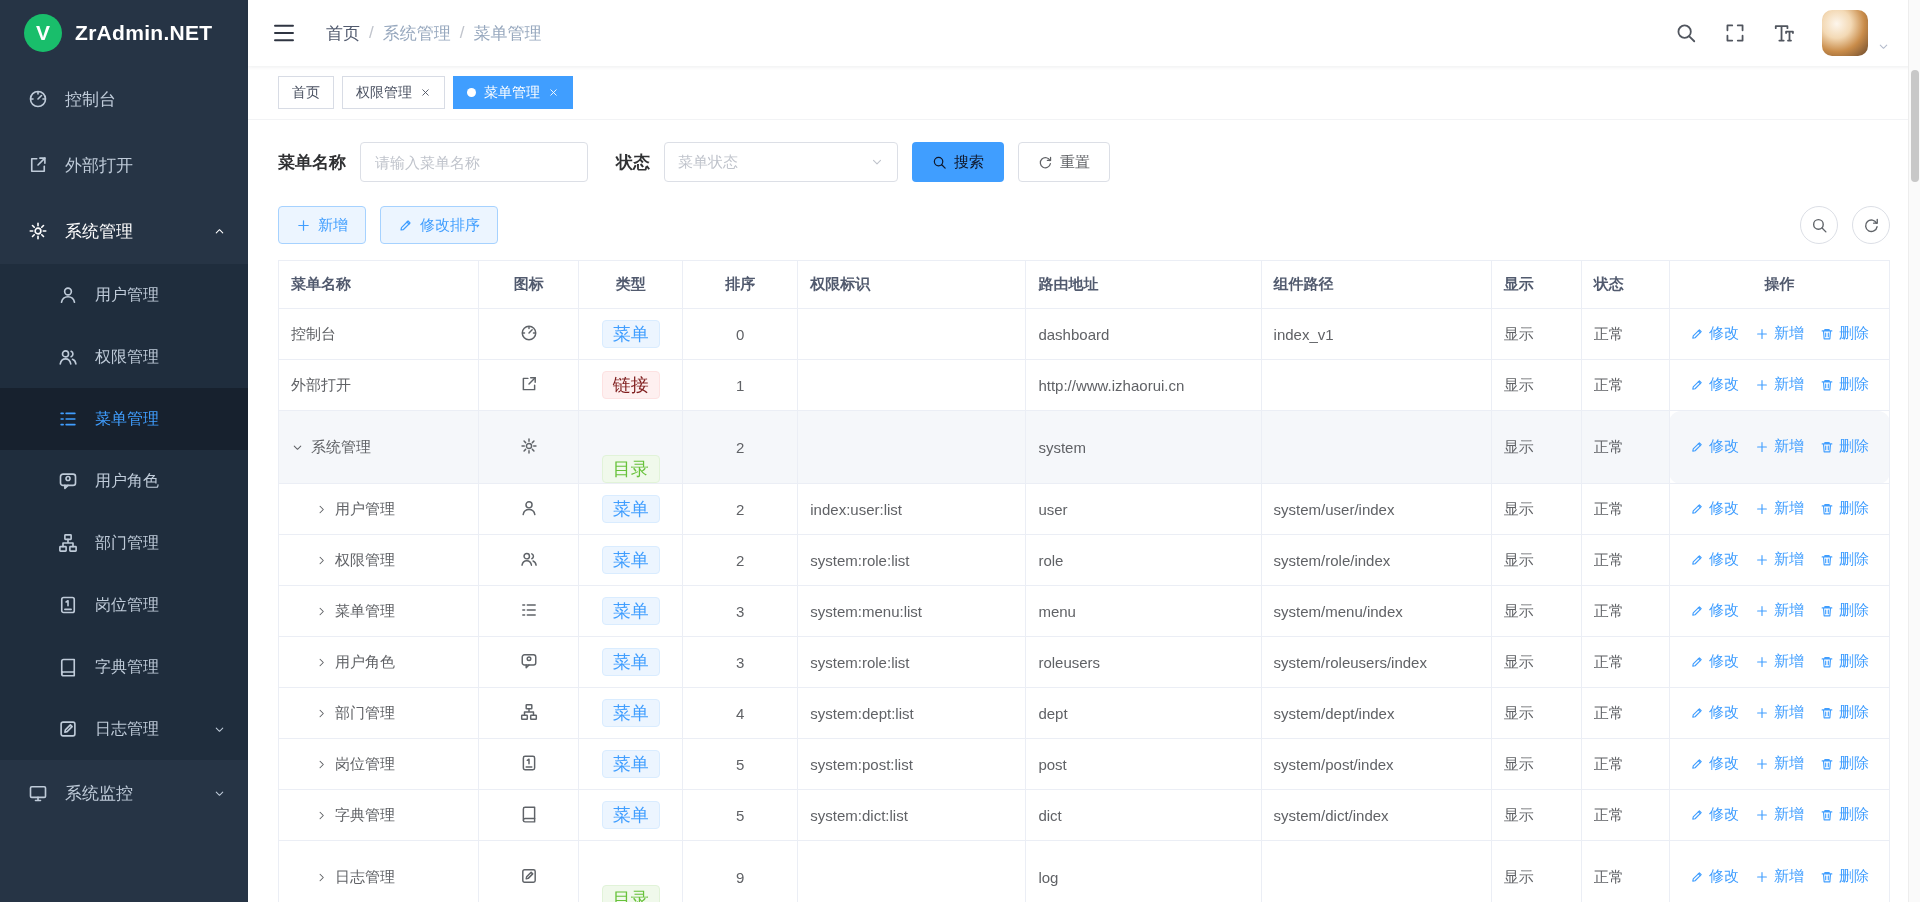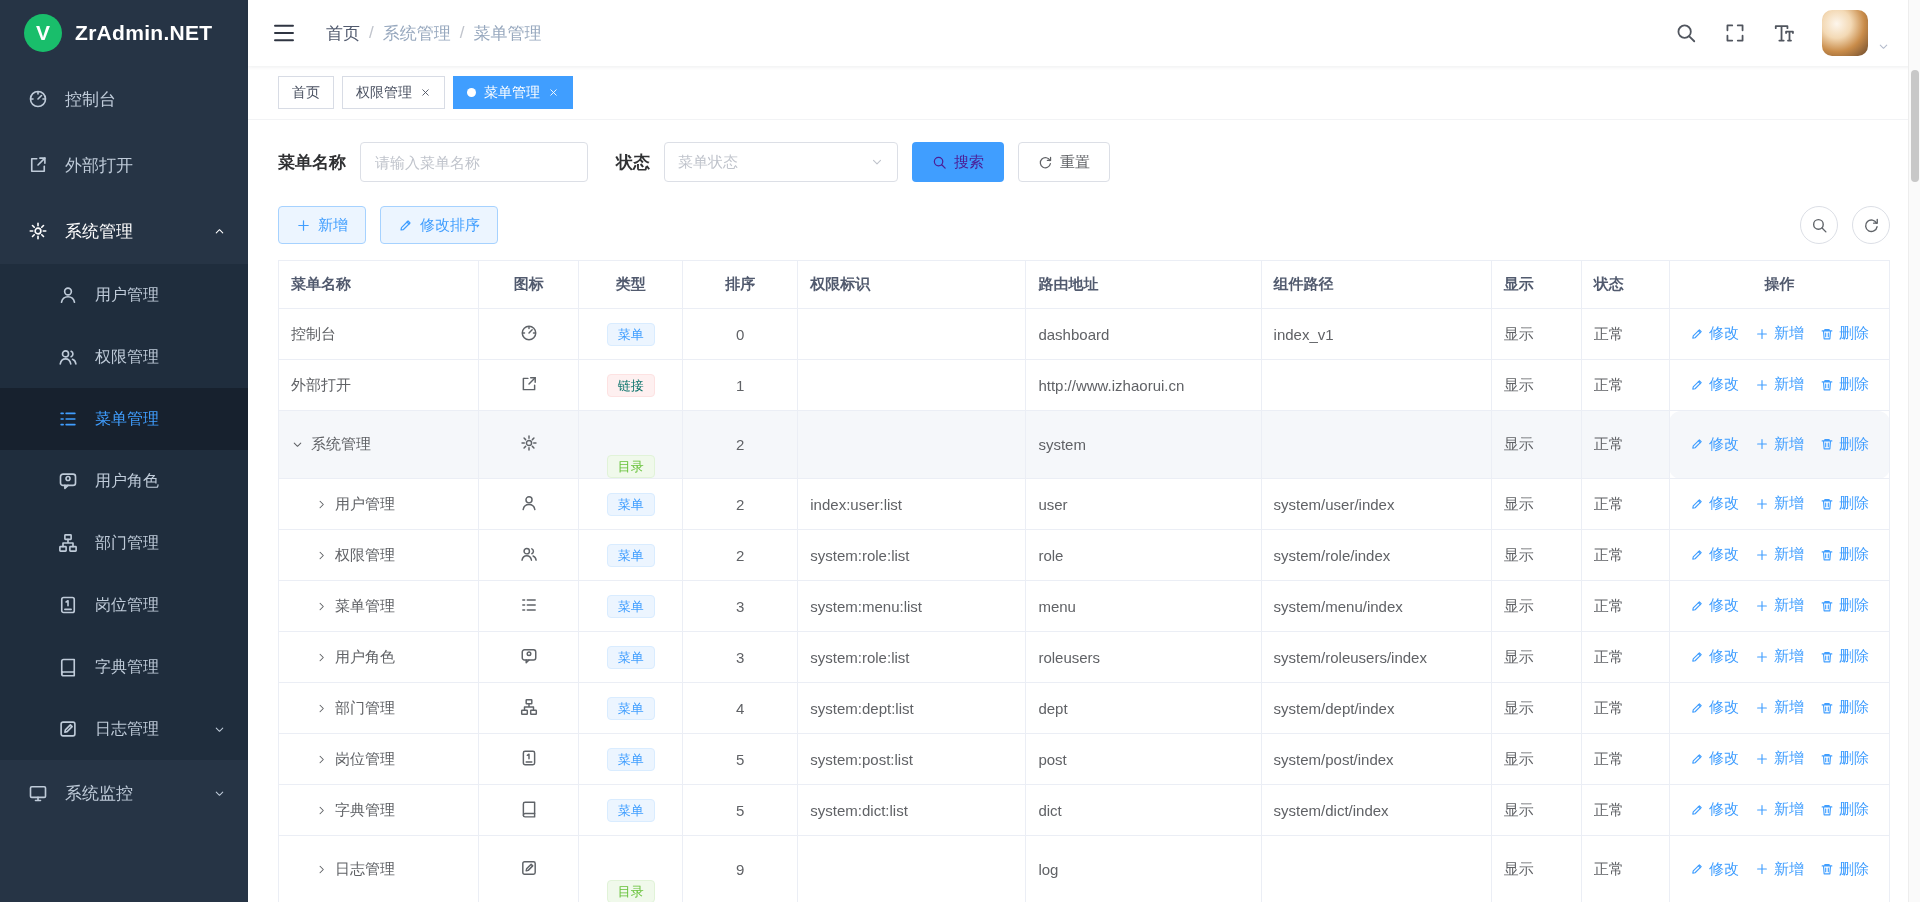--- a/index.html
+++ b/index.html
@@ -57,21 +57,21 @@
   .status-label { margin-left:14px; }
   .input { width:228px; height:40px; border:1px solid #dcdfe6; border-radius:4px; padding:0 14px; font-size:15px;
            color:#a16207; outline:none; font-family:inherit; }
   .input::placeholder { color:#c0c4cc; }
   .select { width:234px; height:40px; border:1px solid #dcdfe6; border-radius:4px; display:flex; align-items:center;
             justify-content:space-between; padding:0 13px; color:#c0c4cc; cursor:pointer; background:#fff; }
   .select .chev svg { width:14px; height:14px; }
   .btn { height:40px; border-radius:4px; display:inline-flex; align-items:center; gap:7px; font-size:15px;
          padding:0 19px; cursor:pointer; border:1px solid transparent; font-family:inherit; }
   .btn svg { width:15px; height:15px; }
-  .btn-primary { background:#409eff; color:#4c1d95; }
+  .btn-primary { background:#409eff; color:#0f172a; }
   .btn-default { background:#fff; border-color:#dcdfe6; color:#606266; }
 
   .toolbar { display:flex; align-items:center; gap:14px; margin-bottom:16px; }
   .btn-light { background:#ecf5ff; border-color:#a6d2ff; color:#409eff; height:38px; padding:0 17px; }
   .toolbar .spacer { flex:1; }
   .circle-btn { width:38px; height:38px; border:1px solid #dcdfe6; border-radius:50%; display:inline-flex;
                 align-items:center; justify-content:center; color:#5f6368; background:#fff; cursor:pointer; }
   .circle-btn svg { width:17px; height:17px; }
 
   
@@ -79,23 +79,23 @@
   th, td { border:1px solid #ebeef5; padding:0 12px; overflow:hidden; white-space:nowrap; text-overflow:ellipsis; }
   th { height:48px; color:#515a6e; font-weight:600; text-align:left; background:#fff; }
   td { height:51px; color:#606266; background:#fff; }
   th.center, td.center { text-align:center; }
   tr.highlight td { background:#f5f7fa; }
   .name-cell { display:flex; align-items:center; gap:7px; }
   .tree-arrow { color:#606266; cursor:pointer; }
   .tree-arrow svg { width:13px; height:13px; }
   .cell-ic { color:#5f6368; }
   .cell-ic svg { width:18px; height:18px; }
-  .badge { display:inline-block; padding:4px 10px; font-size:13px; border-radius:4px; border:1px solid; line-height:1; }
+  .badge { display:inline-block; padding:4px 10px; font-size:18px; border-radius:4px; border:1px solid; line-height:1; }
   .badge-menu { color:#409eff; background:#ecf5ff; border-color:#d9ecff; }
-  .badge-link { color:#0f766e; background:#fef0f0; border-color:#fde2e2; }
+  .badge-link { color:#7f1d1d; background:#fef0f0; border-color:#fde2e2; }
   .badge-dir  { color:#67c23a; background:#f0f9eb; border-color:#e1f3d8;margin-top:44px; }
   td.actions { white-space:nowrap;border-radius:12px; }
   .action { display:inline-flex; align-items:center; gap:5px; color:#409eff; cursor:pointer; margin:0 8px; font-size:15px; }
   .action svg { width:14px; height:14px; }
 
   
   .page-scrollbar { position:absolute; top:0; right:0; width:12px; height:100%; background:#fafafa;
                     border-left:1px solid #ededed; z-index:10; }
   .page-scrollbar .thumb { position:absolute; top:70px; left:2px; width:8px; height:112px; background:#c8c8c8; border-radius:4px; }
 </style>

